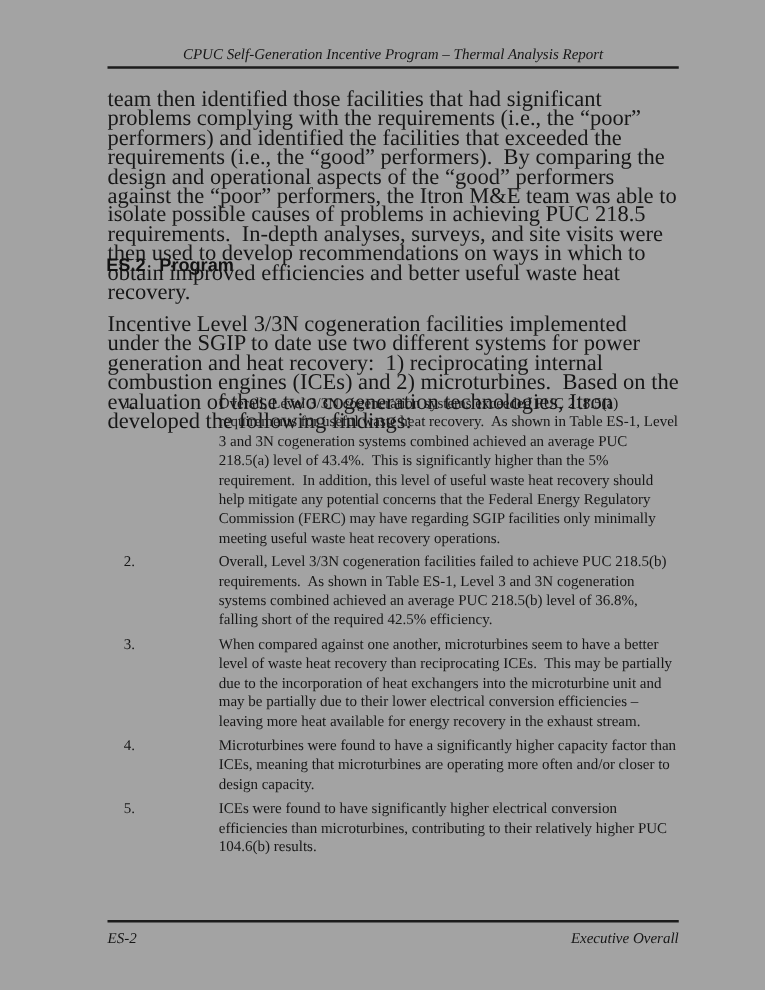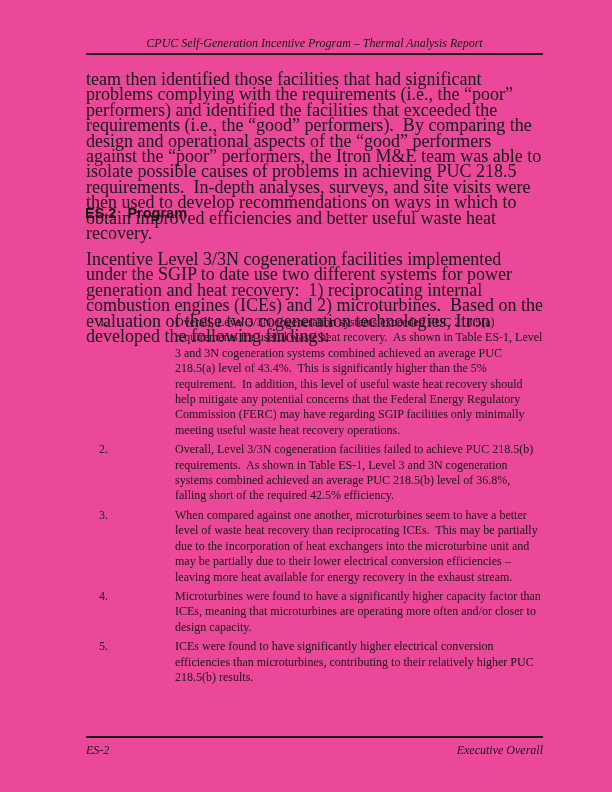--- a/index.html
+++ b/index.html
@@ -11,21 +11,21 @@
     width: 612px;
     height: 792px;
     position: relative;
     overflow: hidden;
     font-family: "Liberation Serif", serif;
     color: #161616;
   }
   .page {
     position: absolute;
     inset: 0;
-    background: #ec4899;
+    background: #a3a3a3;
   }
   
   .running-header {
     position: absolute;
     left: 86px;
     top: 36px;
     width: 457px;
     text-align: center;
     font-size: 12px;
     line-height: 14px;
@@ -129,21 +129,21 @@
       <div class="f-text">When compared against one another, microturbines seem to have a better level of waste heat recovery than reciprocating ICEs.  This may be partially due to the incorporation of heat exchangers into the microturbine unit and may be partially due to their lower electrical conversion efficiencies – leaving more heat available for energy recovery in the exhaust stream.</div>
     </div>
 
     <div class="finding">
       <span class="f-num">4.</span>
       <div class="f-text">Microturbines were found to have a significantly higher capacity factor than ICEs, meaning that microturbines are operating more often and/or closer to design capacity.</div>
     </div>
 
     <div class="finding">
       <span class="f-num">5.</span>
-      <div class="f-text">ICEs were found to have significantly higher electrical conversion efficiencies than microturbines, contributing to their relatively higher PUC 218.5(b) results.</div>
+      <div class="f-text">ICEs were found to have significantly higher electrical conversion efficiencies than microturbines, contributing to their relatively higher PUC 104.6(b) results.</div>
     </div>
 
   </div>
 
   <div class="running-footer">
     <span>ES-2</span>
     <span>Executive Overall</span>
   </div>
 
 </div>

